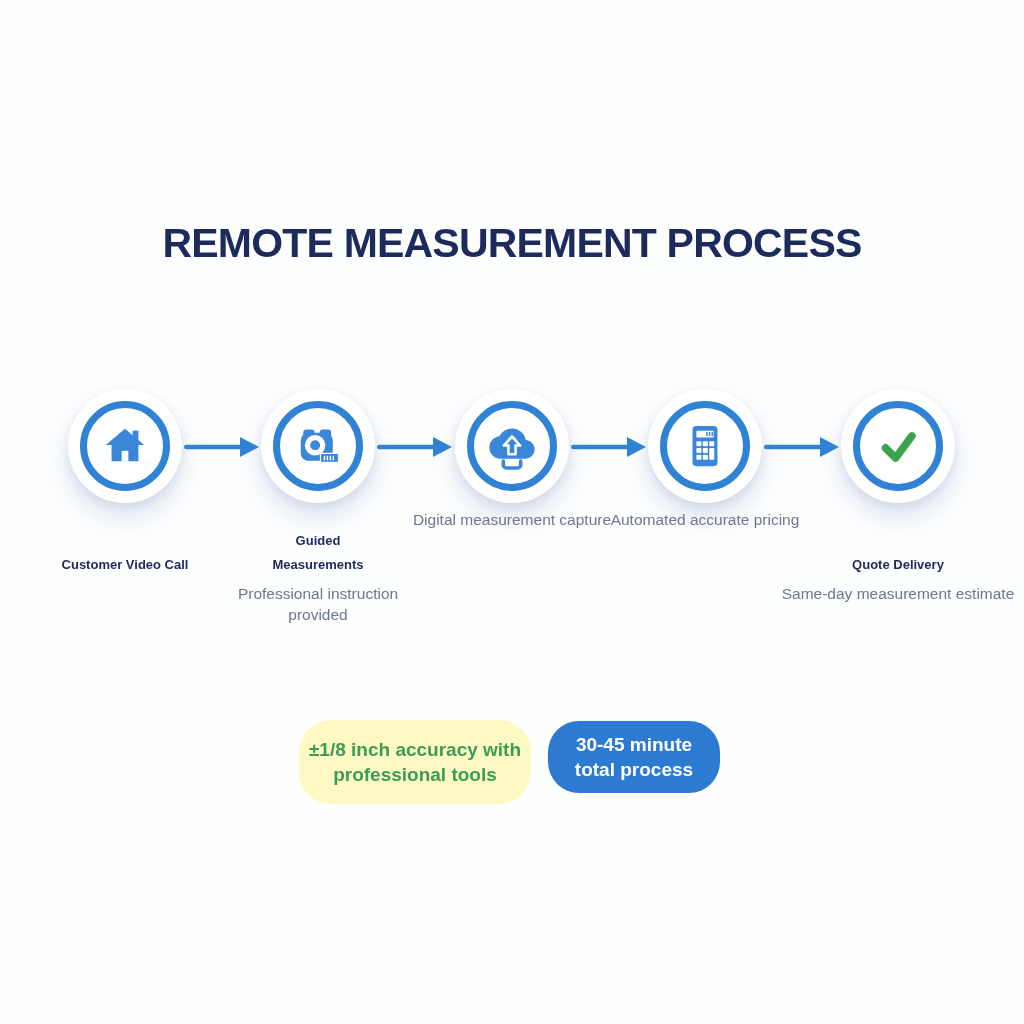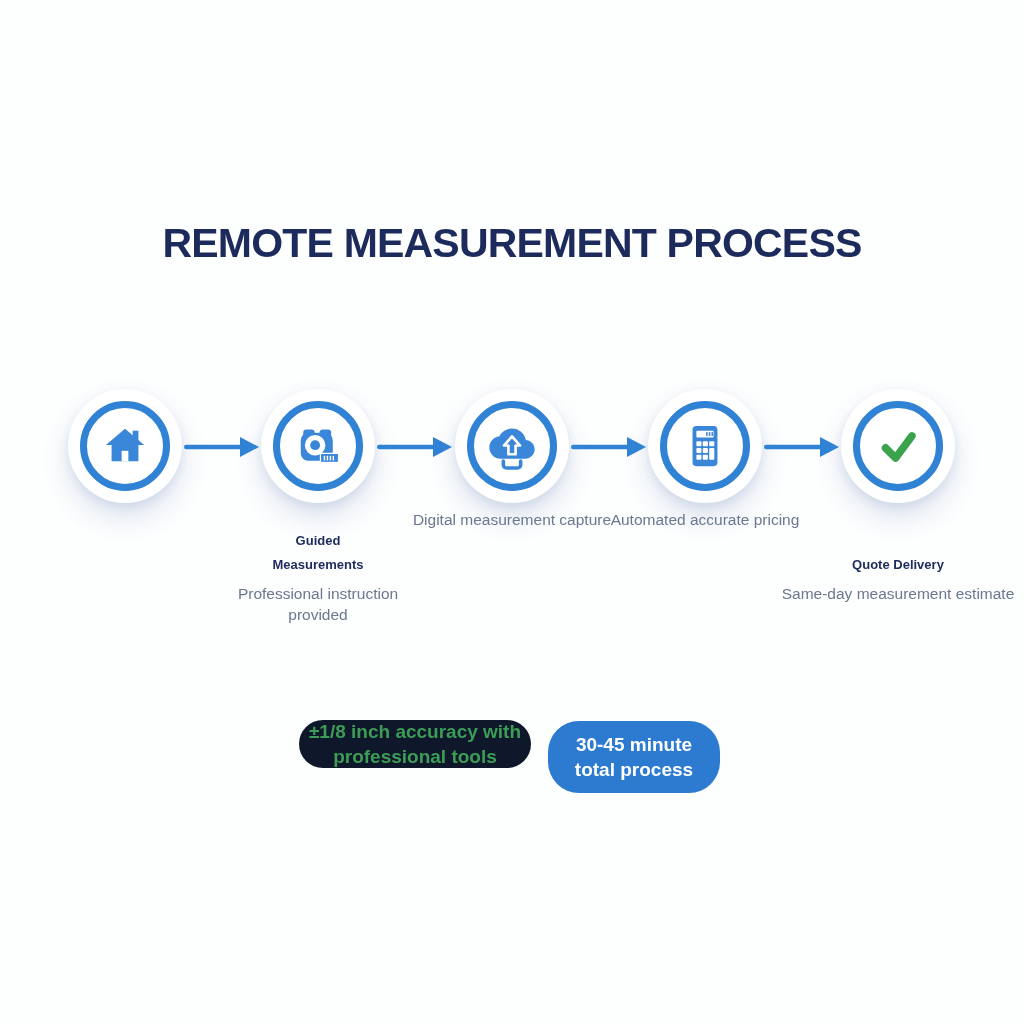--- a/index.html
+++ b/index.html
@@ -39,22 +39,22 @@
     font-size:15.5px;line-height:21px;color:#6b7890;white-space:pre-line;
   }
   .arrow{position:absolute;top:434px;}
   .a1{left:183px}.a2{left:376px}.a3{left:570px}.a4{left:763px}
   .badge{
     position:absolute;display:flex;align-items:center;justify-content:center;
     text-align:center;font-weight:bold;white-space:pre-line;
     font-size:19px;line-height:25px;
   }
   .badge-accuracy{
-    left:299px;top:720px;width:232px;height:48px;border-radius:32px;
-    background:#0f172a;color:#3b9d56;
+    left:299px;top:720px;width:232px;height:84px;border-radius:32px;
+    background:#fef9c3;color:#3b9d56;
   }
   .badge-duration{
     left:548px;top:721px;width:172px;height:72px;border-radius:31px;
     background:#2d7bd0;color:#ffffff;
   }
 </style>
 </head>
 <body>
 
 <h1 class="page-title">REMOTE MEASUREMENT PROCESS</h1>
@@ -64,20 +64,21 @@
   <div class="step s1">
     <div class="disc">
       <div class="ring">
         <svg width="46" height="46" viewBox="0 0 48 48">
           <rect x="32" y="8" width="6" height="12" fill="#3a86d8"></rect>
           <path d="M24 6 L44 23 H38 V40 H10 V23 H4 Z" fill="#3a86d8"></path>
           <rect x="20.5" y="29" width="7" height="11" fill="#ffffff"></rect>
         </svg>
       </div>
     </div>
+    <div class="step-title">Customer Video Call</div>
   </div>
 
   <div class="step s2">
     <div class="disc">
       <div class="ring">
         <svg width="46" height="46" viewBox="0 0 56 56">
           <g fill="#3a86d8">
             <rect x="10" y="8" width="14" height="11" rx="4"></rect>
             <rect x="30" y="8" width="14" height="11" rx="4"></rect>
             <rect x="7" y="12" width="39" height="34" rx="9"></rect>

